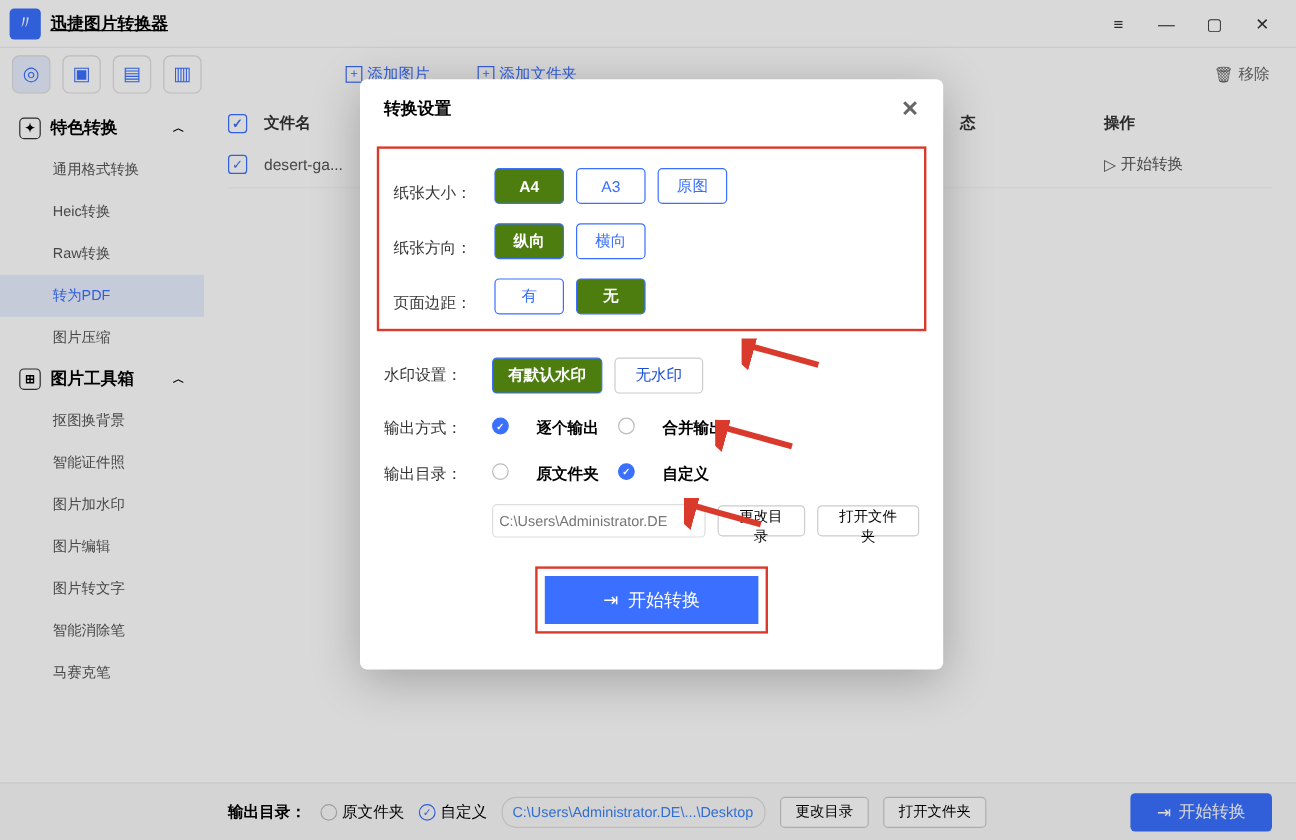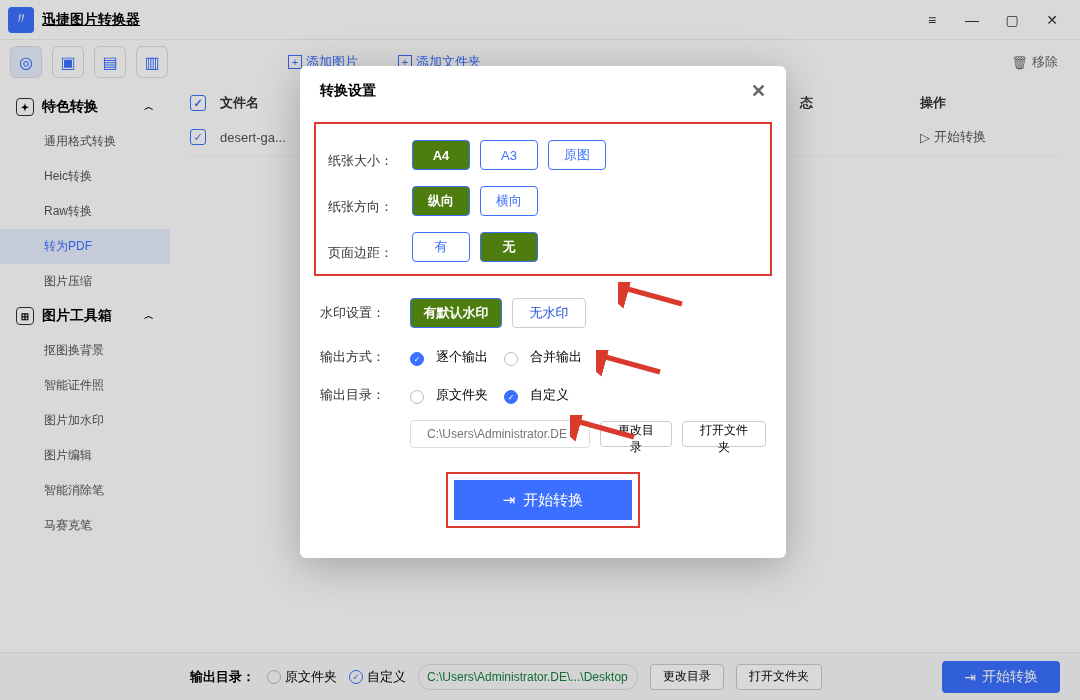--- a/index.html
+++ b/index.html
@@ -38,43 +38,43 @@
 .col-act { width:140px; text-align:left; }
 .play { display:inline-flex; align-items:center; gap:4px; cursor:pointer; }
 
 
 .bottombar { position:absolute; bottom:0; left:0; right:0; height:48px; border-top:1px solid #eee; display:flex; align-items:center; padding:0 20px 0 190px; gap:12px; font-size:13px; background:#fafafa; }
 .lbl { font-weight:bold; }
 .radio { display:inline-flex; align-items:center; gap:4px; }
 .rdot { width:14px; height:14px; border:1.5px solid #bbb; border-radius:50%; display:flex; align-items:center; justify-content:center; }
 .rdot.on { border-color:#3a6fff; }
 .rdot.on::after { content:'✓'; color:#3a6fff; font-size:9px; }
-.path-box { flex:0 0 220px; height:26px; border:1px solid #ddd; border-radius:12px; padding:0 8px; color:#15803d; font-size:12px; display:flex; align-items:center; overflow:hidden; }
+.path-box { flex:0 0 220px; height:26px; border:1px solid #ddd; border-radius:12px; padding:0 8px; color:#3b82f6; font-size:12px; display:flex; align-items:center; overflow:hidden; }
 .btn-sm { height:26px; padding:0 12px; border:1px solid #ccc; border-radius:4px; background:#fff; font-size:12px; cursor:pointer; }
 .btn-primary { height:32px; padding:0 22px; background:#3a6fff; color:#fff; border:none; border-radius:4px; font-size:14px; display:flex; align-items:center; gap:6px; cursor:pointer; }
 
 
 .overlay { position:absolute; inset:0; background:rgba(0,0,0,.15); z-index:5; }
 .modal { position:absolute; top:66px; left:300px; width:486px; background:#fff; border-radius:6px; box-shadow:0 8px 40px rgba(0,0,0,.25); z-index:10; padding-bottom:30px; }
 .m-head { display:flex; align-items:center; padding:14px 20px; font-size:14px; font-weight:bold; }
 .m-close { margin-left:auto; font-size:18px; color:#666; cursor:pointer; }
 .m-box { margin:6px 14px 12px 14px; border:2px solid #d93a2b; padding:8px 4px 4px 4px; }
 .m-row { display:flex; align-items:flex-end; padding:8px 0 8px 8px; font-size:13px; }
 .m-label { width:84px; color:#333; }
 .opt { min-width:58px; height:30px; border:1px solid #3a6fff; color:#3a6fff; border-radius:4px; margin-right:10px; font-size:13px; background:#fff; cursor:pointer; }
 .opt.sel { background:#4d7c0f; color:#fff;font-weight:bold; }
 .opt.gray { min-width:74px; border-color:#ccc; color:#1d4ed8; }
 .m-section { padding:10px 20px; display:flex; align-items:center; font-size:13px; }
 .m-section .m-label { width:90px; }
-.radio2 { display:inline-flex; align-items:flex-end; gap:12px; margin-right:16px; }
+.radio2 { display:inline-flex; align-items:flex-start; gap:23px; margin-right:16px;font-weight:bold; }
 .rd { width:14px; height:14px; border:1.5px solid #bbb; border-radius:50%; display:flex; align-items:center; justify-content:center; }
 .rd.on { border-color:#3a6fff; background:#3a6fff; }
 .rd.on::after { content:'✓'; color:#fff; font-size:8px; }
 .m-path { margin:6px 20px 0 110px; display:flex; gap:10px; align-items:center; }
-.m-path input { width:180px; height:28px; border:1px solid #ddd; border-radius:4px; padding:0 16px; color:#be185d; font-size:12px; }
+.m-path input { width:180px; height:28px; border:1px solid #ddd; border-radius:4px; padding:0 5px; color:#be185d; font-size:12px; }
 .m-start-wrap { margin:24px auto 0; width:194px; border:2.5px solid #d93a2b; padding:6px; }
 .m-start { width:100%; height:40px; background:#3a6fff; color:#fff; border:none; font-size:15px; display:flex; align-items:center; justify-content:center; gap:8px; cursor:pointer; }
 
 
 .arrow { position:absolute; z-index:12; pointer-events:none; }
 .arrow svg { display:block; }
 </style>
 </head>
 <body>
 
@@ -119,20 +119,21 @@
 
     <div class="sb-head">
       <span class="ico">⊞</span>
       <span>图片工具箱</span>
       <span class="chev">︿</span>
     </div>
     <div class="sb-item">抠图换背景</div>
     <div class="sb-item">智能证件照</div>
     <div class="sb-item">图片加水印</div>
     <div class="sb-item">图片编辑</div>
+    <div class="sb-item">图片转文字</div>
     <div class="sb-item">智能消除笔</div>
     <div class="sb-item">马赛克笔</div>
   </div>
 
   <div class="content">
     <div class="file-header">
       <span class="chk">✓</span>
       <span class="col-name">文件名</span>
       <span style="width:120px">态</span>
       <span class="col-act">操作</span>

